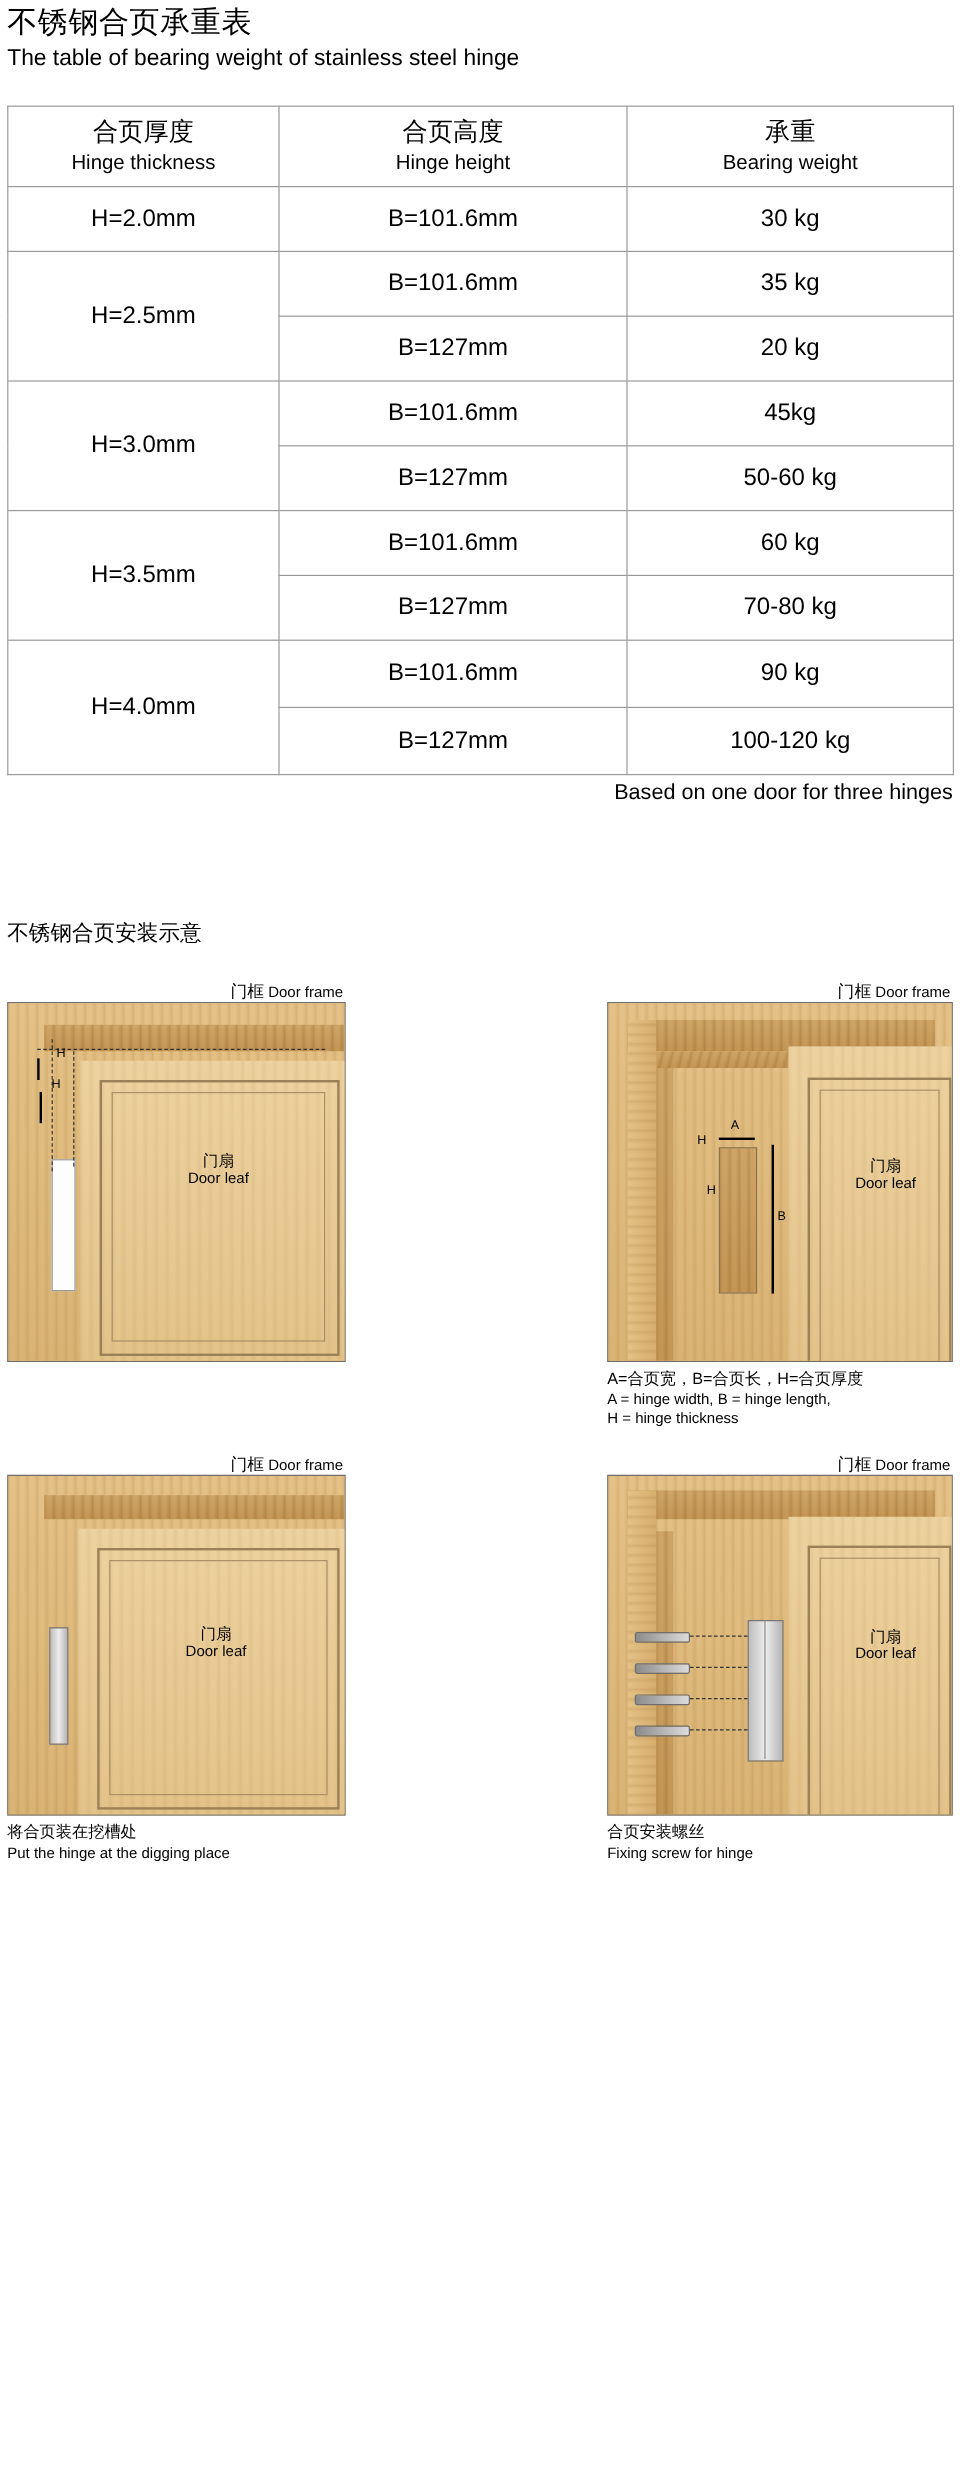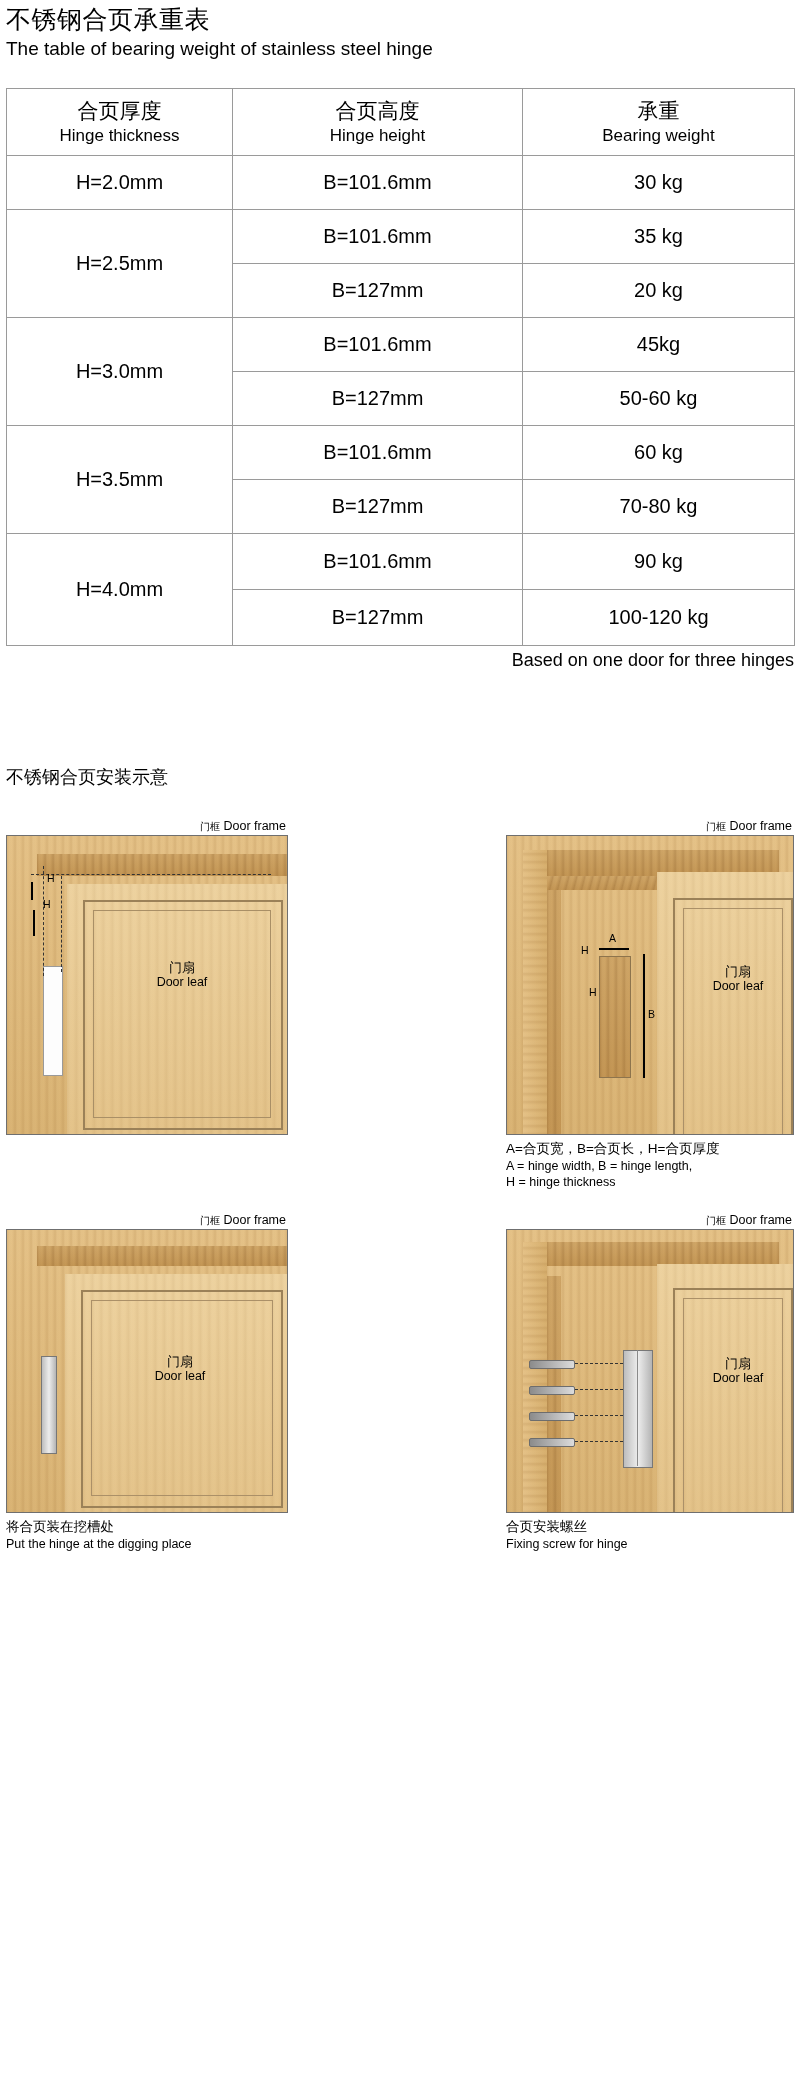--- a/index.html
+++ b/index.html
@@ -111,21 +111,21 @@
   }
   .fig.right{width:288px;}
   .fig-label{
     font-size:12.5px;
     text-align:right;
     height:17px;
     line-height:17px;
     color:#000;
     padding-right:2px;
   }
-  .fig-label .cn{font-size:10px;}
+  .fig-label .cn{font-size:14px;}
   .frame{
     border:1px solid #6f6f6f;
     position:relative;
     overflow:hidden;
     background:#e9c98f;
   }
   .h1{height:298px;}
   .h2{height:282px;}
   .cap{
     margin-top:4px;

